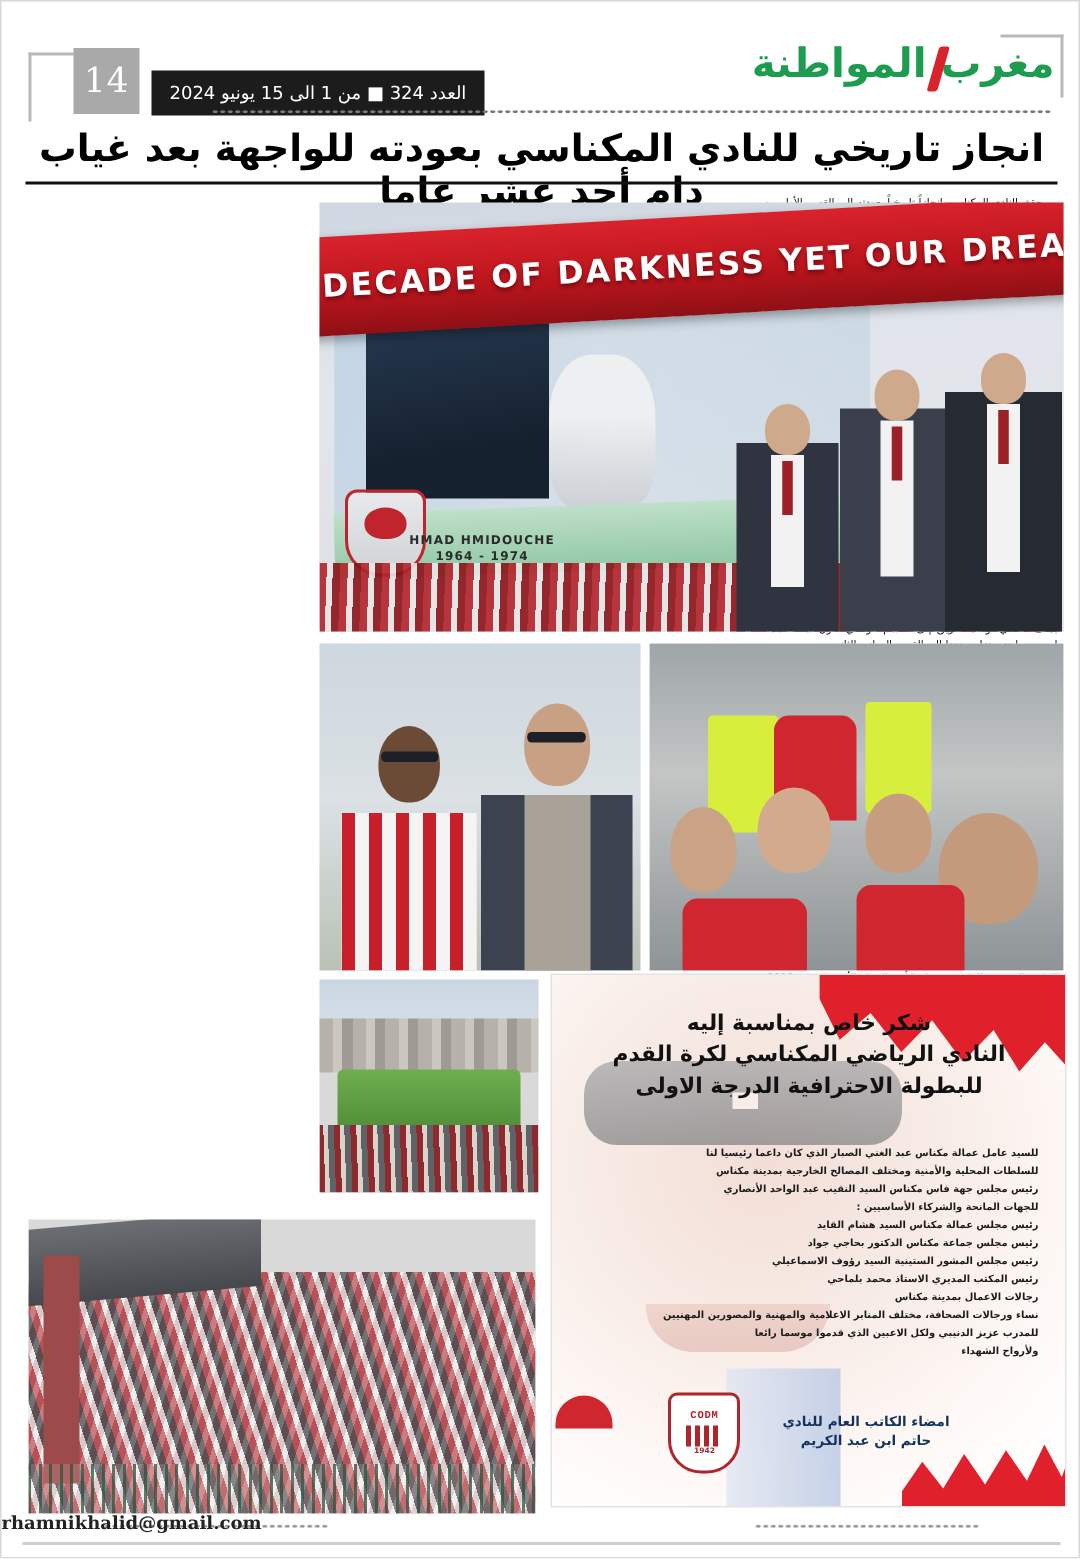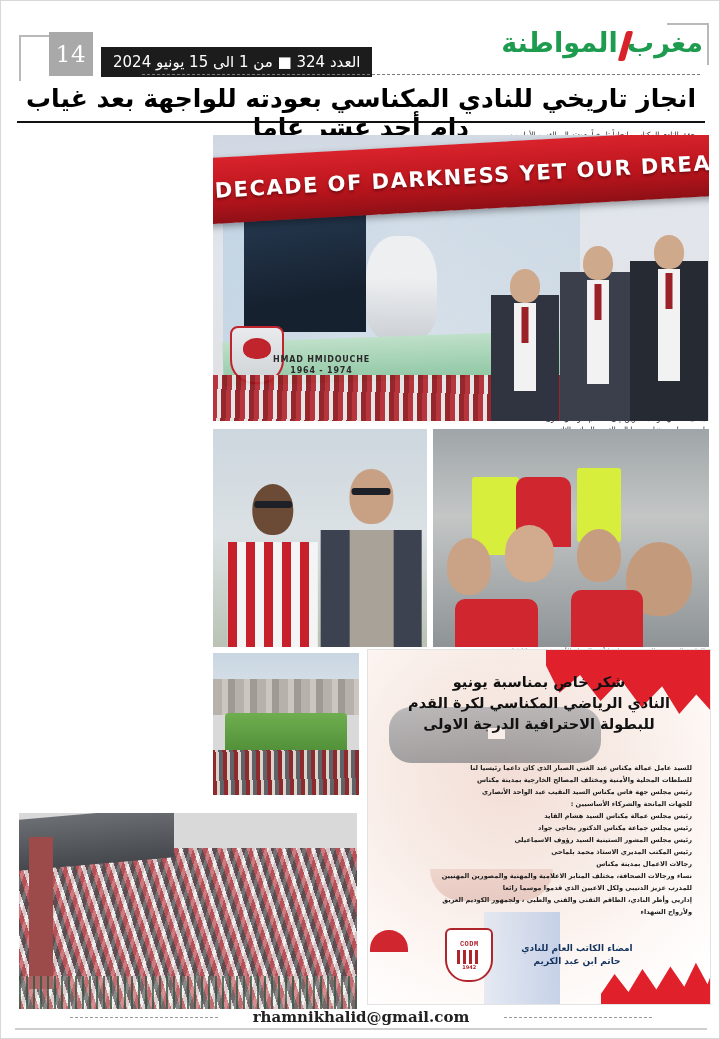--- a/index.html
+++ b/index.html
@@ -25,21 +25,21 @@
   .pagenum{
     position:absolute;left:48px;top:31px;width:44px;height:44px;
     background:#a9a9a9;color:#fff;
     font-family:"DejaVu Serif","Liberation Serif",serif;
     font-size:23px;display:flex;align-items:center;justify-content:center;
     letter-spacing:.5px;
   }
   .issue-badge{
     position:absolute;left:100px;top:46px;height:22px;
     background:#1c1c1c;color:#fff;
-    font-size:15px;line-height:22px;
+    font-size:12px;line-height:22px;
     padding:4px 12px;white-space:nowrap;
     font-family:"DejaVu Sans","Liberation Sans",sans-serif;
     direction:rtl;
   }
   .logo{
     position:absolute;right:18px;top:28px;
     display:flex;align-items:center;direction:rtl;
   }
   .logo-text{
     font-size:27px;font-weight:bold;color:#1d9b4e;
@@ -305,23 +305,23 @@
     position:absolute;left:0;bottom:8px;width:720px;height:26px;
   }
   .footer-dots-l,.footer-dots-r{
     position:absolute;top:12px;height:3px;
     background-image:radial-gradient(#9b9b9b 45%,transparent 46%);
     background-size:5px 3px;background-repeat:repeat-x;
   }
   .footer-dots-l{left:68px;width:150px;}
   .footer-dots-r{right:68px;width:150px;}
   .footer-mail{
-    position:absolute;left:0;right:0;top:4px;text-align:center;
+    position:absolute;left:0;right:0;top:4px;
     font-family:"DejaVu Serif","Liberation Serif",serif;
-    font-size:15px;font-weight:bold;color:#222;direction:ltr;
+    font-size:12px;font-weight:bold;color:#222;direction:ltr;
   }
   .footer-rule{
     position:absolute;left:14px;right:14px;bottom:0;height:2px;background:#cfcfcf;
   }
 </style>
 </head>
 <body>
 
 <div class="page">
 
@@ -431,37 +431,36 @@
 
   <div class="ad">
     <div class="ad-face"></div>
     <div class="ad-shades"></div>
     <div class="ad-lips"></div>
     <div class="ad-flag"></div>
     <div class="ad-cap"></div>
     <div class="ad-redtop"></div>
     <div class="ad-redbottom"></div>
     <div class="ad-title" id="ad-title">
-        <div>شكر خاص بمناسبة يونيو</div>
+        <div>شكر خاص بمناسبة إليه</div>
         <div>النادي الرياضي المكناسي لكرة القدم</div>
         <div>للبطولة الاحترافية الدرجة الاولى</div>
       </div>
     <div class="ad-body" id="ad-body">
         <span class="ln">للسيد عامل عمالة مكناس عبد الغني الصبار الذي كان داعما رئيسيا لنا</span>
         <span class="ln">للسلطات المحلية والأمنية ومختلف المصالح الخارجية بمدينة مكناس</span>
         <span class="ln">رئيس مجلس جهة فاس مكناس السيد النقيب عبد الواحد الأنصاري</span>
         <span class="ln">للجهات المانحة والشركاء الأساسيين :</span>
         <span class="ln">رئيس مجلس عمالة مكناس السيد هشام القايد</span>
         <span class="ln">رئيس مجلس جماعة مكناس الدكتور بحاجي جواد</span>
         <span class="ln">رئيس مجلس المشور الستينية السيد رؤوف الاسماعيلي</span>
         <span class="ln">رئيس المكتب المديري الاستاذ محمد بلماحي</span>
         <span class="ln">رجالات الاعمال بمدينة مكناس</span>
         <span class="ln">نساء ورجالات الصحافة، مختلف المنابر الاعلامية والمهنية والمصورين المهنيين</span>
         <span class="ln">للمدرب عزيز الدنيبي ولكل الاعبين الذي قدموا موسما رائعا</span>
-        <span class="ln">إداريي وأطر النادي، الطاقم التقني والفني والطبي ، ولجمهور الكوديم العريق</span>
         <span class="ln">ولأرواح الشهداء</span>
       </div>
     <div class="ad-sign">
       <div class="ad-sign-text">
         <div>امضاء الكاتب العام للنادي</div>
         <div>حاتم ابن عبد الكريم</div>
       </div>
       <div class="crest">
         <span class="codm">CODM</span>
         <span class="bars"></span>

